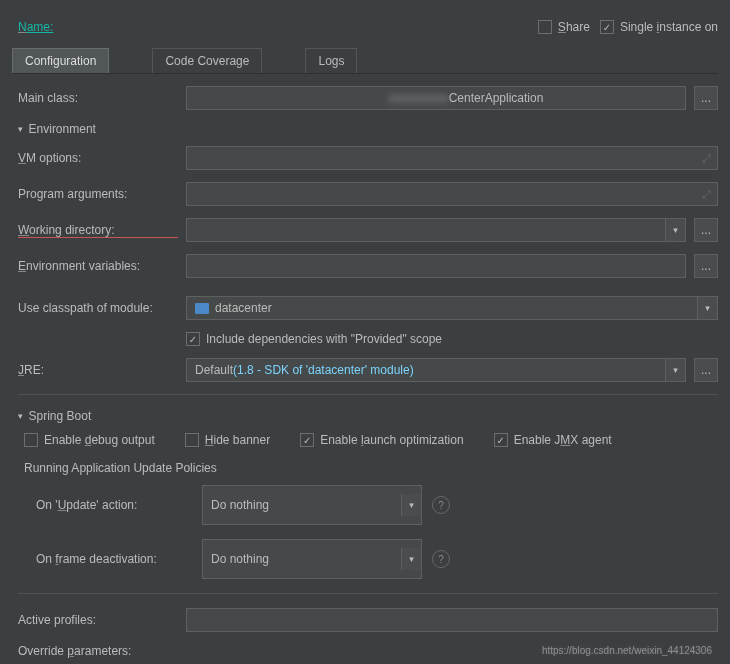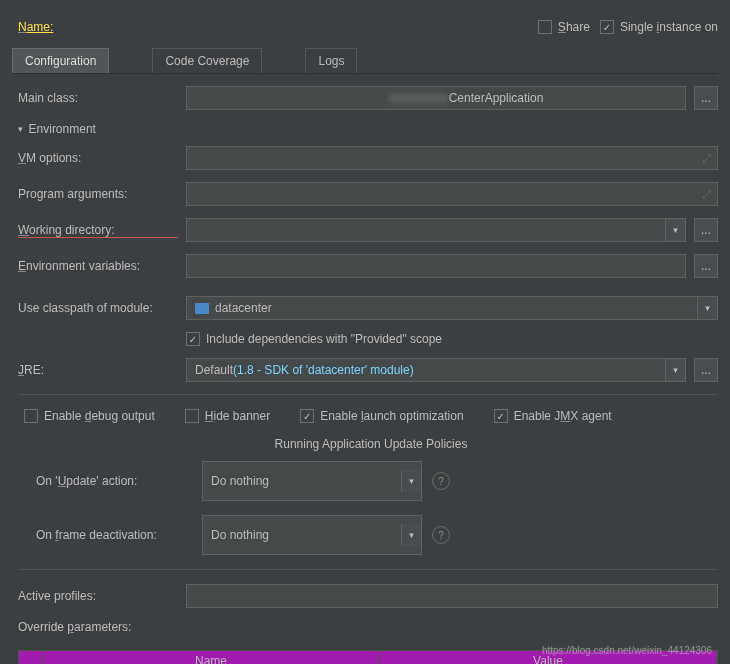--- a/index.html
+++ b/index.html
@@ -11,21 +11,21 @@
   width: 730px;
   height: 664px;
   overflow: hidden;
 }
 .top-row {
   display: flex;
   align-items: center;
   padding: 20px 12px 14px 18px;
   gap: 10px;
 }
-.label { color: #fde047; text-decoration: underline; }
+.label { color: #14b8a6; text-decoration: underline; }
 .underline { text-decoration: underline; text-decoration-color: #888; }
 .text-input {
   background: #45494a;
   border: 1px solid #5e6060;
   color: #bbbbbb;
   height: 24px;
   padding: 0 8px;
   flex: 1;
 }
 .checkbox-wrap { display: inline-flex; align-items: center; gap: 6px; }
@@ -104,21 +104,21 @@
 .highlight-red { border-bottom: 1px solid #c75450; display: inline-block; }
 .folder-icon {
   width: 14px; height: 11px;
   background: #4a88c7;
   display: inline-block;
   margin-right: 6px;
   border-radius: 1px;
 }
 hr.sep { border: none; border-top: 1px solid #515151; margin: 10px 0 14px 0; }
 .sb-checks { display: flex; gap: 30px; margin-bottom: 14px; margin-left: 6px; }
-.fieldset-label { color: #bbbbbb; margin-bottom: 10px; margin-left: 6px; text-align: center; }
+.fieldset-label { color: #bbbbbb; margin-bottom: 10px; margin-left: 6px; }
 .sub-row { display: flex; align-items: center; gap: 10px; margin: 0 0 14px 18px; }
 .sub-row .row-label { width: 156px; }
 .help-icon {
   width: 18px; height: 18px; border: 1px solid #666; border-radius: 50%;
   display: flex; align-items: center; justify-content: center;
   font-size: 10px; color: #888;
 }
 .table-head {
   background: #a21caf; border: 1px solid #515151;
   height: 22px; display: flex; margin-top: 4px;
@@ -226,20 +226,21 @@
       <span>Default</span>
         <span class="dim" style="color:#7dd3fc"> (1.8 - SDK of 'datacenter' module)</span>
       <span style="flex:1"></span>
       <div class="dropdown-arrow"></div>
     </div>
     <div class="ellipsis-btn">...</div>
   </div>
 
   <hr class="sep">
 
+  <div class="section-header">Spring Boot</div>
 
   <div class="sb-checks">
     <label class="checkbox-wrap">
       <span class="checkbox"></span>
       <span>Enable <span class="underline">d</span>ebug output</span>
     </label>
     <label class="checkbox-wrap">
       <span class="checkbox"></span>
       <span><span class="underline">H</span>ide banner</span>
     </label>

